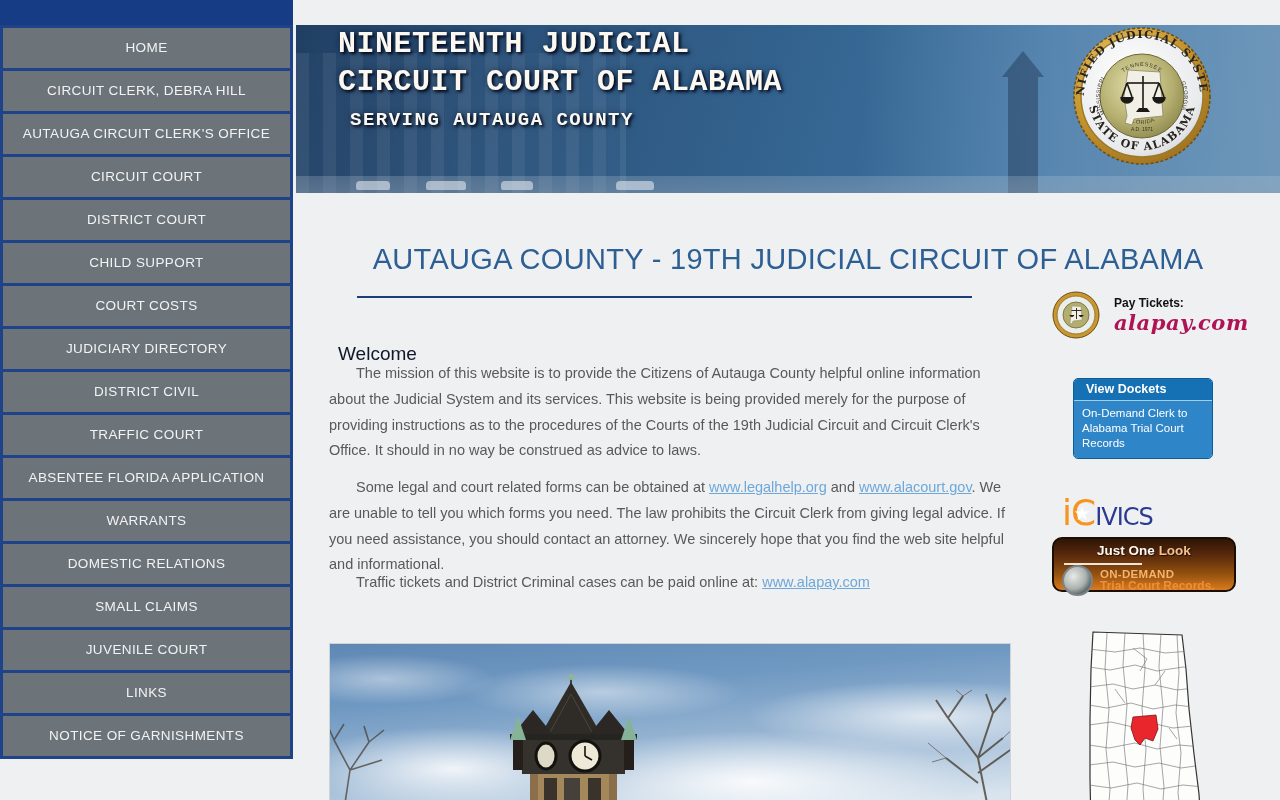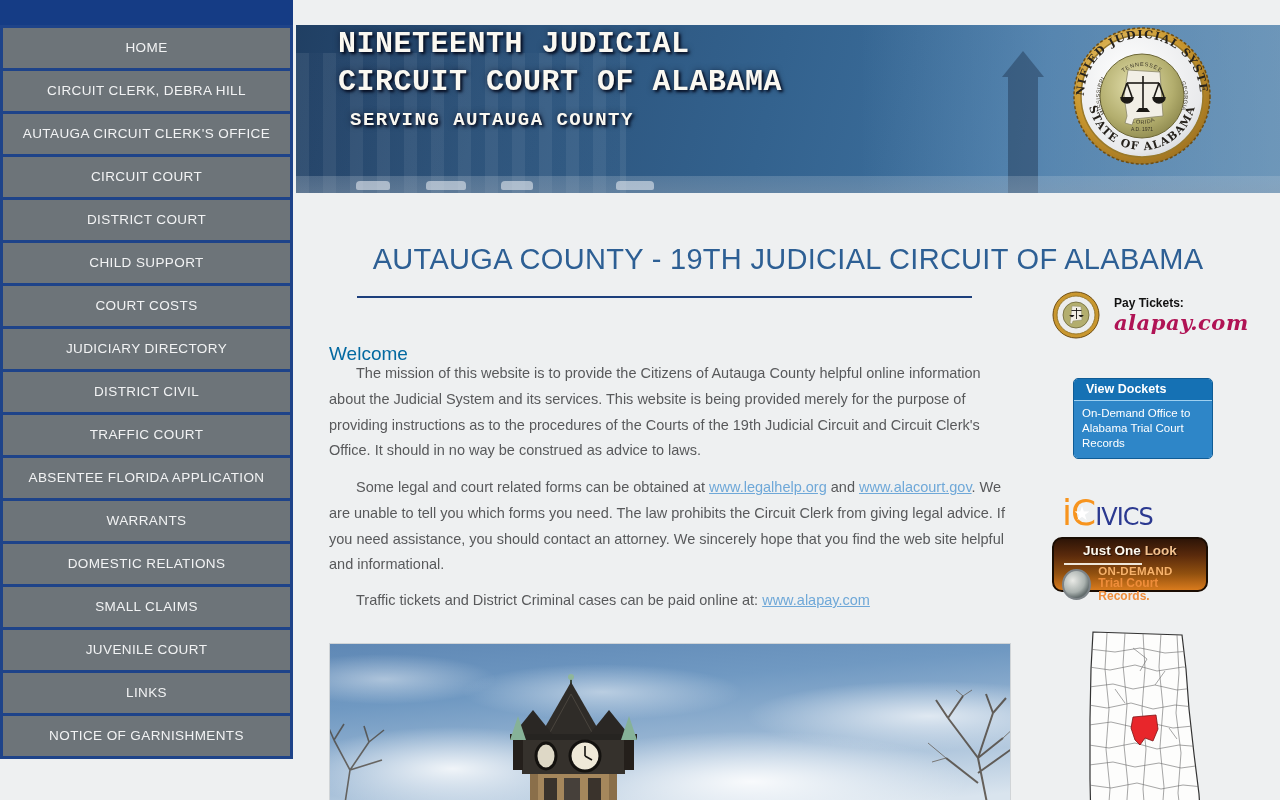--- a/index.html
+++ b/index.html
@@ -32,26 +32,26 @@
           color:#faf8f1;text-shadow:2px 2px 3px rgba(2,6,24,.92),0 0 6px rgba(2,6,24,.5);}
   .banner-line{font-size:30px;font-weight:bold;line-height:38px;letter-spacing:.5px;}
   .banner-tagline{font-size:19px;font-weight:bold;letter-spacing:1.5px;margin:8px 0 0 12px;}
 
   .seal-big{position:absolute;left:776px;top:1px;width:140px;height:140px;}
 
   
   .page-title{position:absolute;left:296px;top:224px;width:984px;text-align:center;
           color:#2d5f94;font-size:29px;font-weight:300;letter-spacing:.3px;}
   .title-rule{position:absolute;left:357px;top:296px;width:615px;height:0;border-top:2px solid #1c3f7c;}
-  .welcome-title{position:absolute;left:329px;top:327px;font-size:19px;color:#0369a1;font-weight:400;}
+  .welcome-title{position:absolute;left:338px;top:327px;font-size:19px;color:#0f172a;font-weight:400;}
   .body-p{position:absolute;left:329px;width:681px;font-size:14.5px;line-height:25.8px;color:#58595b;
           text-indent:27px;margin:0;}
   .p1{top:361px;}
   .p2{top:475px;}
-  .p3{top:588px;}
+  .p3{top:570px;}
   .body-p a{color:#6fa8d8;text-decoration:underline;cursor:pointer;}
 
   
   .photo{position:absolute;left:329px;top:643px;width:680px;height:160px;border:1px solid #d0d4d7;overflow:hidden;
      background:
        radial-gradient(ellipse 220px 60px at 18% 78%, rgba(255,255,255,.85), rgba(255,255,255,0) 70%),
        radial-gradient(ellipse 300px 70px at 62% 86%, rgba(255,255,255,.9), rgba(255,255,255,0) 72%),
        radial-gradient(ellipse 260px 50px at 88% 45%, rgba(255,255,255,.7), rgba(255,255,255,0) 70%),
        radial-gradient(ellipse 200px 40px at 40% 30%, rgba(255,255,255,.5), rgba(255,255,255,0) 70%),
        radial-gradient(ellipse 160px 36px at 8% 22%, rgba(255,255,255,.45), rgba(255,255,255,0) 70%),
@@ -75,21 +75,21 @@
           line-height:15px;padding:5px 8px 7px;}
 
   .icivics{position:absolute;left:1062px;top:492px;font-weight:400;font-size:36px;cursor:pointer;
           font-family:"DejaVu Sans","Liberation Sans",sans-serif;letter-spacing:-1px;}
   .icivics .oi{color:#f7941e;}
   .icivics .c-wrap{position:relative;display:inline-block;color:#f7941e;}
   .icivics .c-star{position:absolute;left:46%;top:52%;transform:translate(-50%,-50%);
           color:#fff;font-size:19px;letter-spacing:0;}
   .icivics .rest{color:#2b3990;font-variant:small-caps;font-size:34px;}
 
-  .jol{position:absolute;left:1052px;top:537px;width:156px;height:55px;border-radius:10px;
+  .jol{position:absolute;left:1052px;top:537px;width:184px;height:55px;border-radius:10px;
        border:2px solid #1a0d03;box-sizing:border-box;cursor:pointer;
        background:linear-gradient(180deg,#2e1507 0%,#5a2a0c 32%,#91500f 68%,#d97b1d 100%);}
   .jol .ttl{text-align:center;font-size:13.5px;font-weight:bold;color:#fdf8ee;margin-top:4px;
        text-shadow:1px 1px 1px rgba(20,8,0,.8);}
   .jol .ttl .lk{color:#f2c18f;}
   .jol .rule{position:absolute;left:10px;top:24px;width:78px;height:2px;background:#efe7da;}
   .jol .row{position:absolute;left:8px;top:26px;display:flex;align-items:center;}
   .jol .seal{width:27px;height:27px;border-radius:50%;border:2px solid #7d8488;
        background:radial-gradient(circle at 35% 35%,#e9eae6,#aab2af 50%,#667070 72%,#3c4244);}
   .jol .lines{margin-left:7px;}
@@ -273,21 +273,21 @@
     </svg>
     <div class="txt">
       <div class="lbl">Pay Tickets:</div>
       <div class="logo">alapay.com</div>
     </div>
   </div>
 
   <div class="dockets">
     <div class="hd">View Dockets</div>
     <div class="bd">
-      <div>On-Demand Office to</div>
+      <div>On-Demand Clerk to</div>
       <div>Alabama Trial Court Records</div>
     </div>
   </div>
 
   <div class="icivics">
     <span class="oi">i</span><span class="c-wrap"><span>C</span><span class="c-star">★</span></span><span class="rest">ivics</span>
   </div>
 
   <div class="jol">
     <div class="ttl"><span>Just One </span><span class="lk">Look</span></div>

